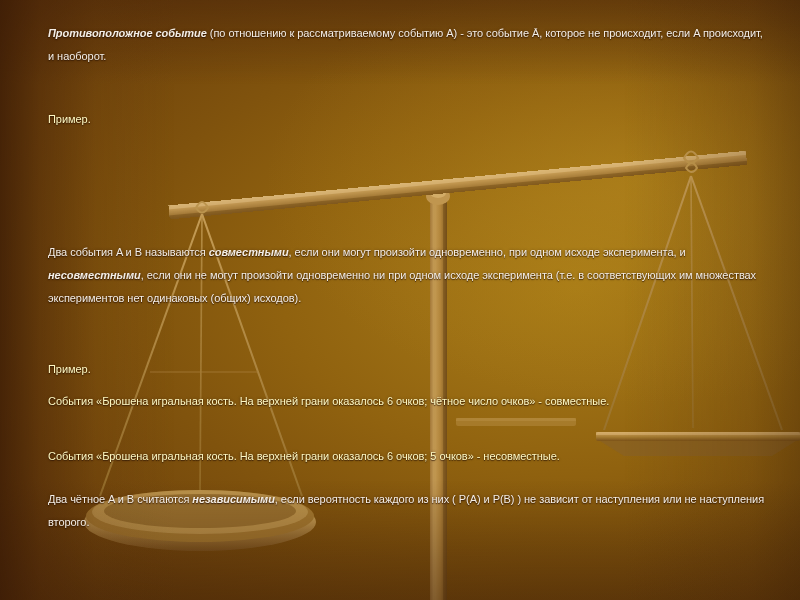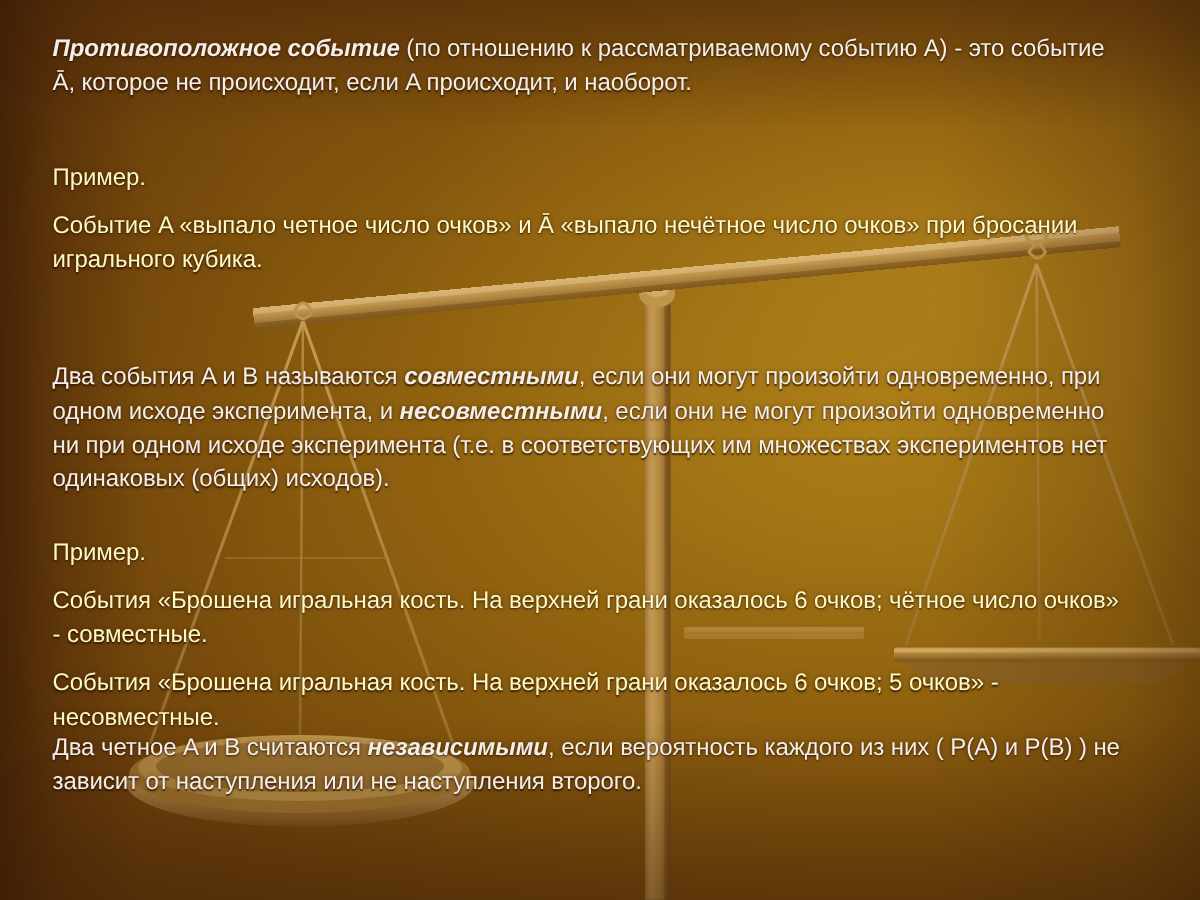--- a/index.html
+++ b/index.html
@@ -59,24 +59,24 @@
     position:absolute;left:0;top:0;width:800px;height:600px;
     pointer-events:none;
   }
 
   
   #text-layer{
     position:absolute;left:0;top:0;width:800px;height:600px;
   }
   .para{
     position:absolute;
-    left:35px;
+    left:48px;
     width:720px;
     margin:0;
-    font-size:16px;
+    font-size:11px;
     line-height:22.8px;
     letter-spacing:-0.05px;
     text-shadow:
        0 1px 1px rgba(40,18,4,0.75),
        0 0 3px rgba(40,18,4,0.45);
   }
   .white{ color:#f4eee6; }
   .gold { color:#fef9c3; }
   .para .bi{ font-weight:bold;font-style:italic; }
 
@@ -184,26 +184,25 @@
   </svg>
 
   <div class="bg-vignette"></div>
 
   <div id="text-layer">
 
     <p class="para white p1"><span class="bi">Противоположное событие</span><span> (по отношению к рассматриваемому событию A) - это событие Ā, которое не происходит, если A происходит, и наоборот.</span></p>
 
     <p class="para gold p2">Пример.</p>
 
-    <p class="para gold p3">Событие A «выпало четное число очков» и Ā «выпало нечётное число очков» при бросании игрального кубика.</p>
 
     <p class="para white p4"><span>Два события A и B называются </span><span class="bi">совместными</span><span>, если они могут произойти одновременно, при одном исходе эксперимента, и </span><span class="bi">несовместными</span><span>, если они не могут произойти одновременно ни при одном исходе эксперимента (т.е. в соответствующих им множествах экспериментов нет одинаковых (общих) исходов).</span></p>
 
     <p class="para gold p5">Пример.</p>
 
     <p class="para gold p6">События «Брошена игральная кость. На верхней грани оказалось 6 очков; чётное число очков» - совместные.</p>
 
     <p class="para gold p7">События «Брошена игральная кость. На верхней грани оказалось 6 очков; 5 очков» - несовместные.</p>
 
-    <p class="para white p8"><span>Два четное A и B считаются </span><span class="bi">независимыми</span><span>, если вероятность каждого из них ( P(A) и P(B) ) не зависит от наступления или не наступления второго.</span></p>
+    <p class="para white p8"><span>Два чётное A и B считаются </span><span class="bi">независимыми</span><span>, если вероятность каждого из них ( P(A) и P(B) ) не зависит от наступления или не наступления второго.</span></p>
 
   </div>
 </div>
 
 </body></html>

